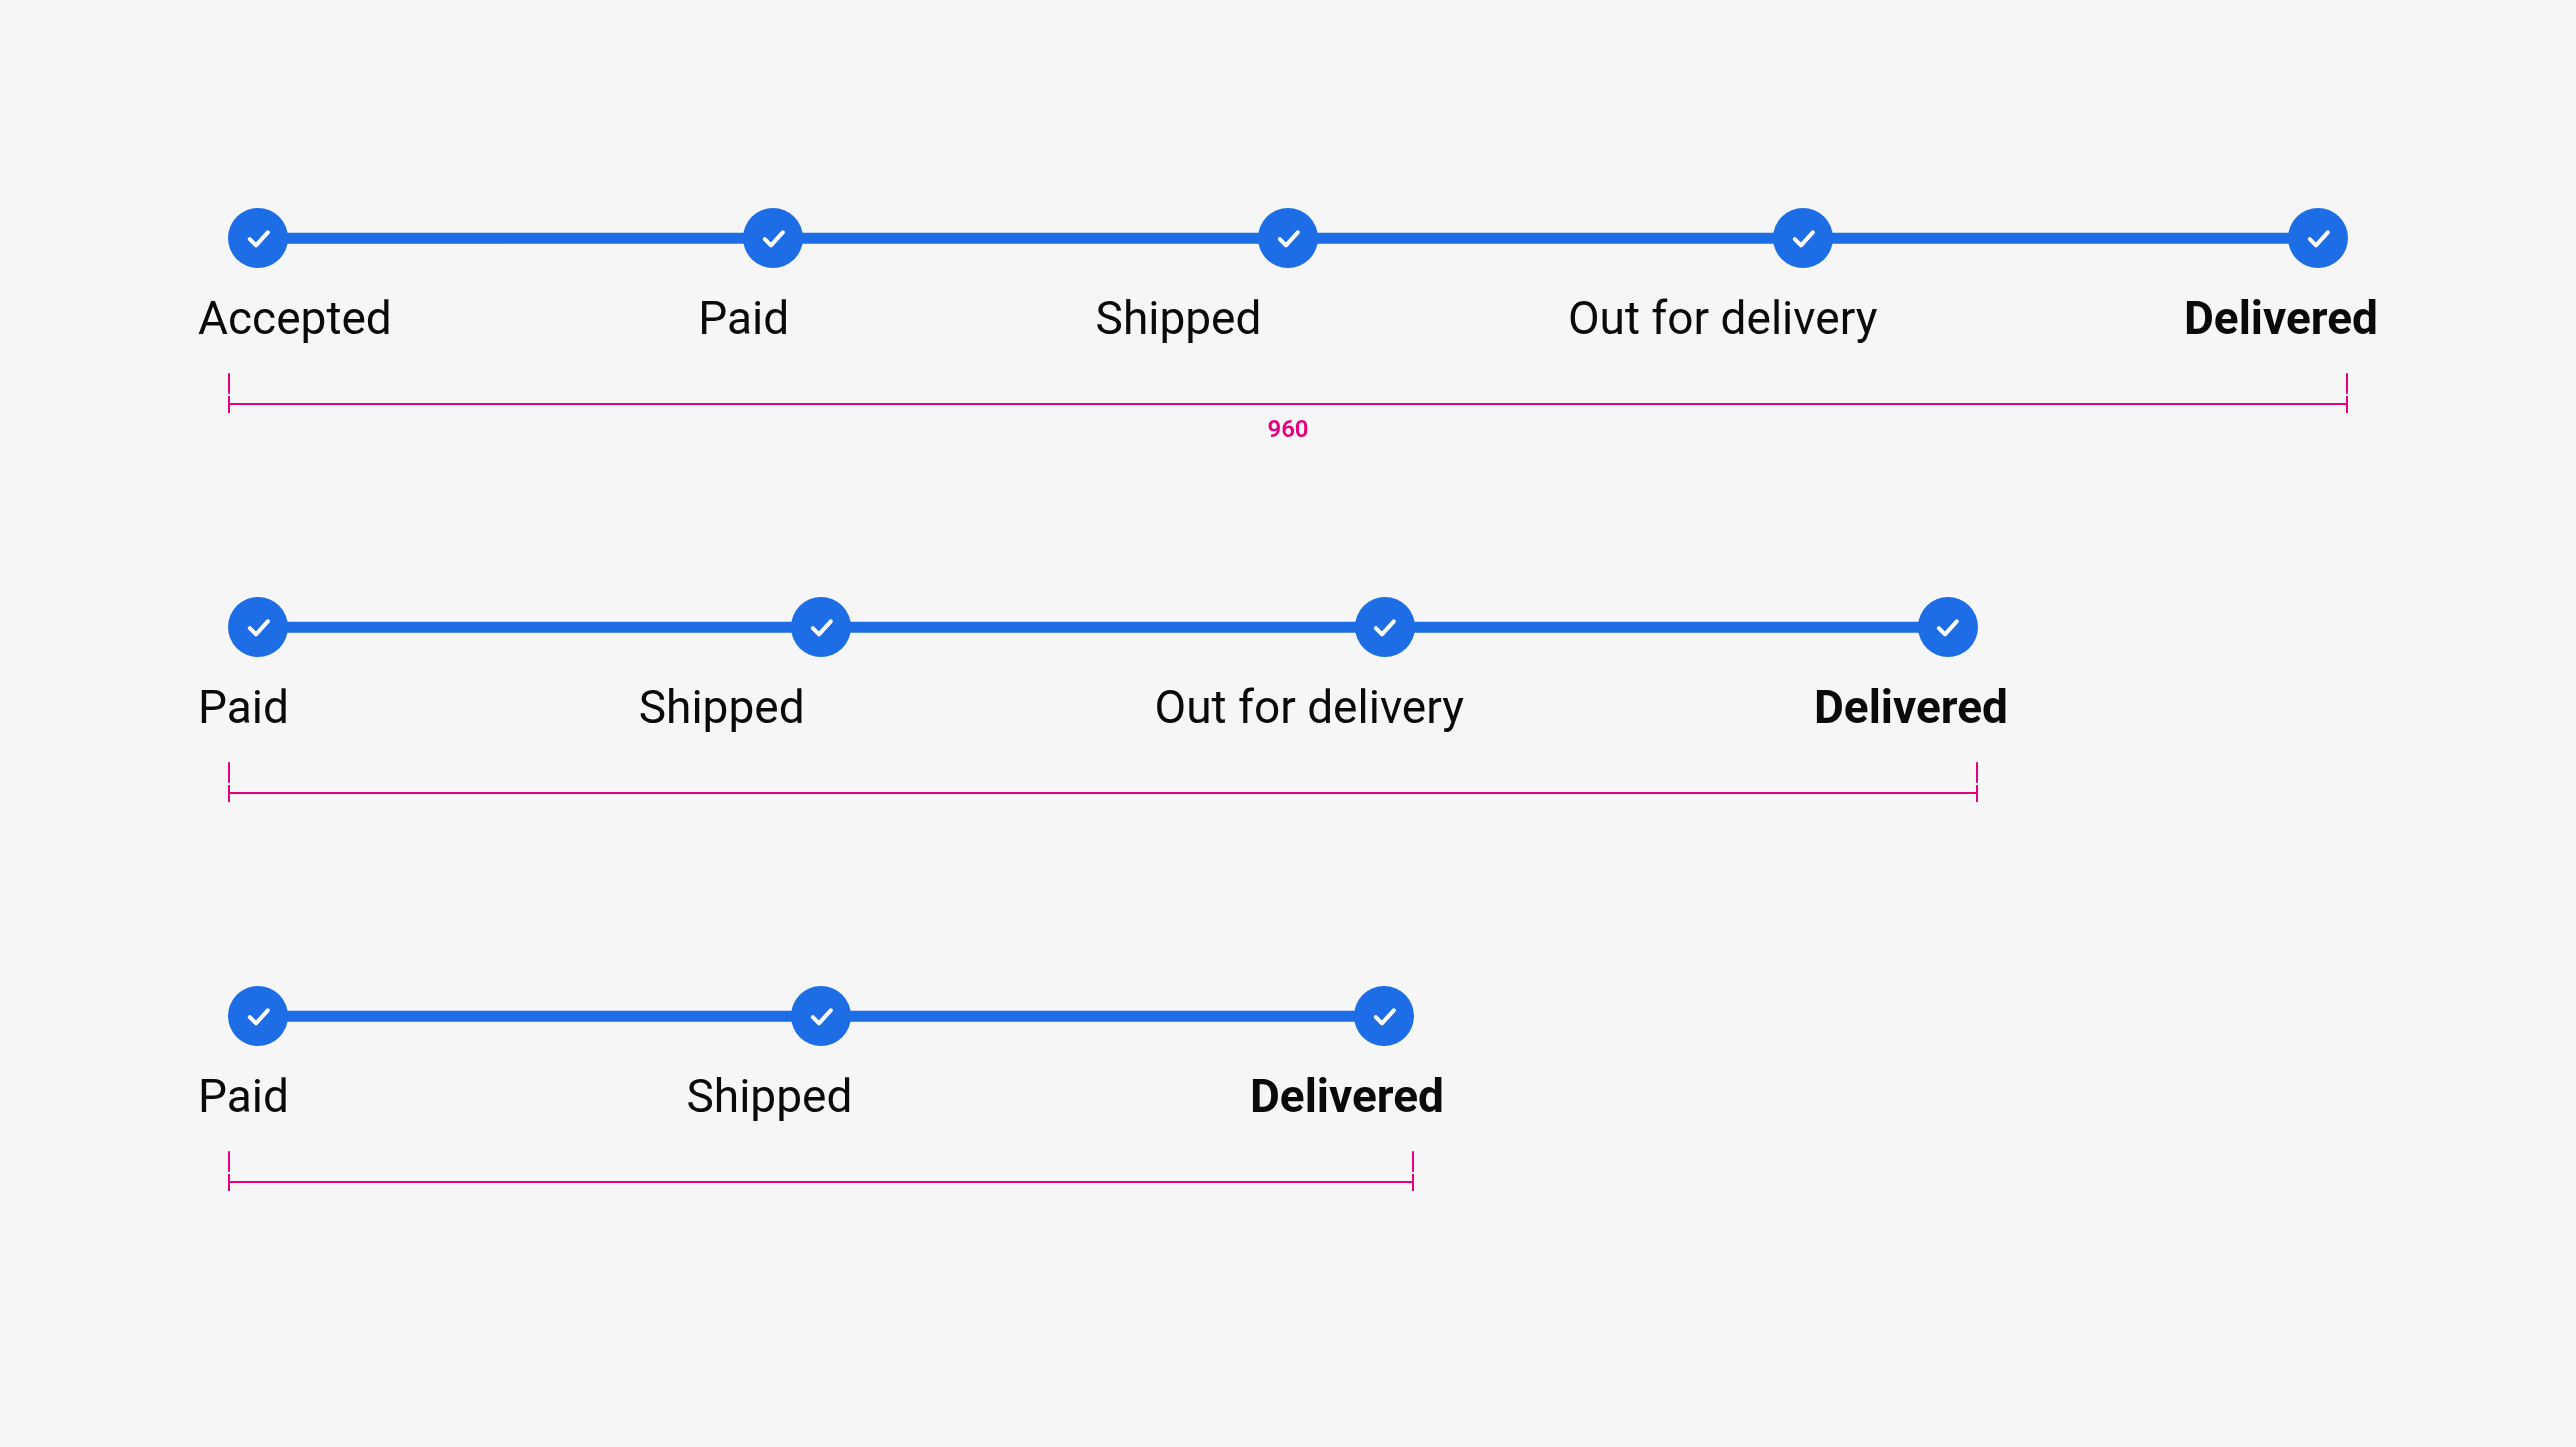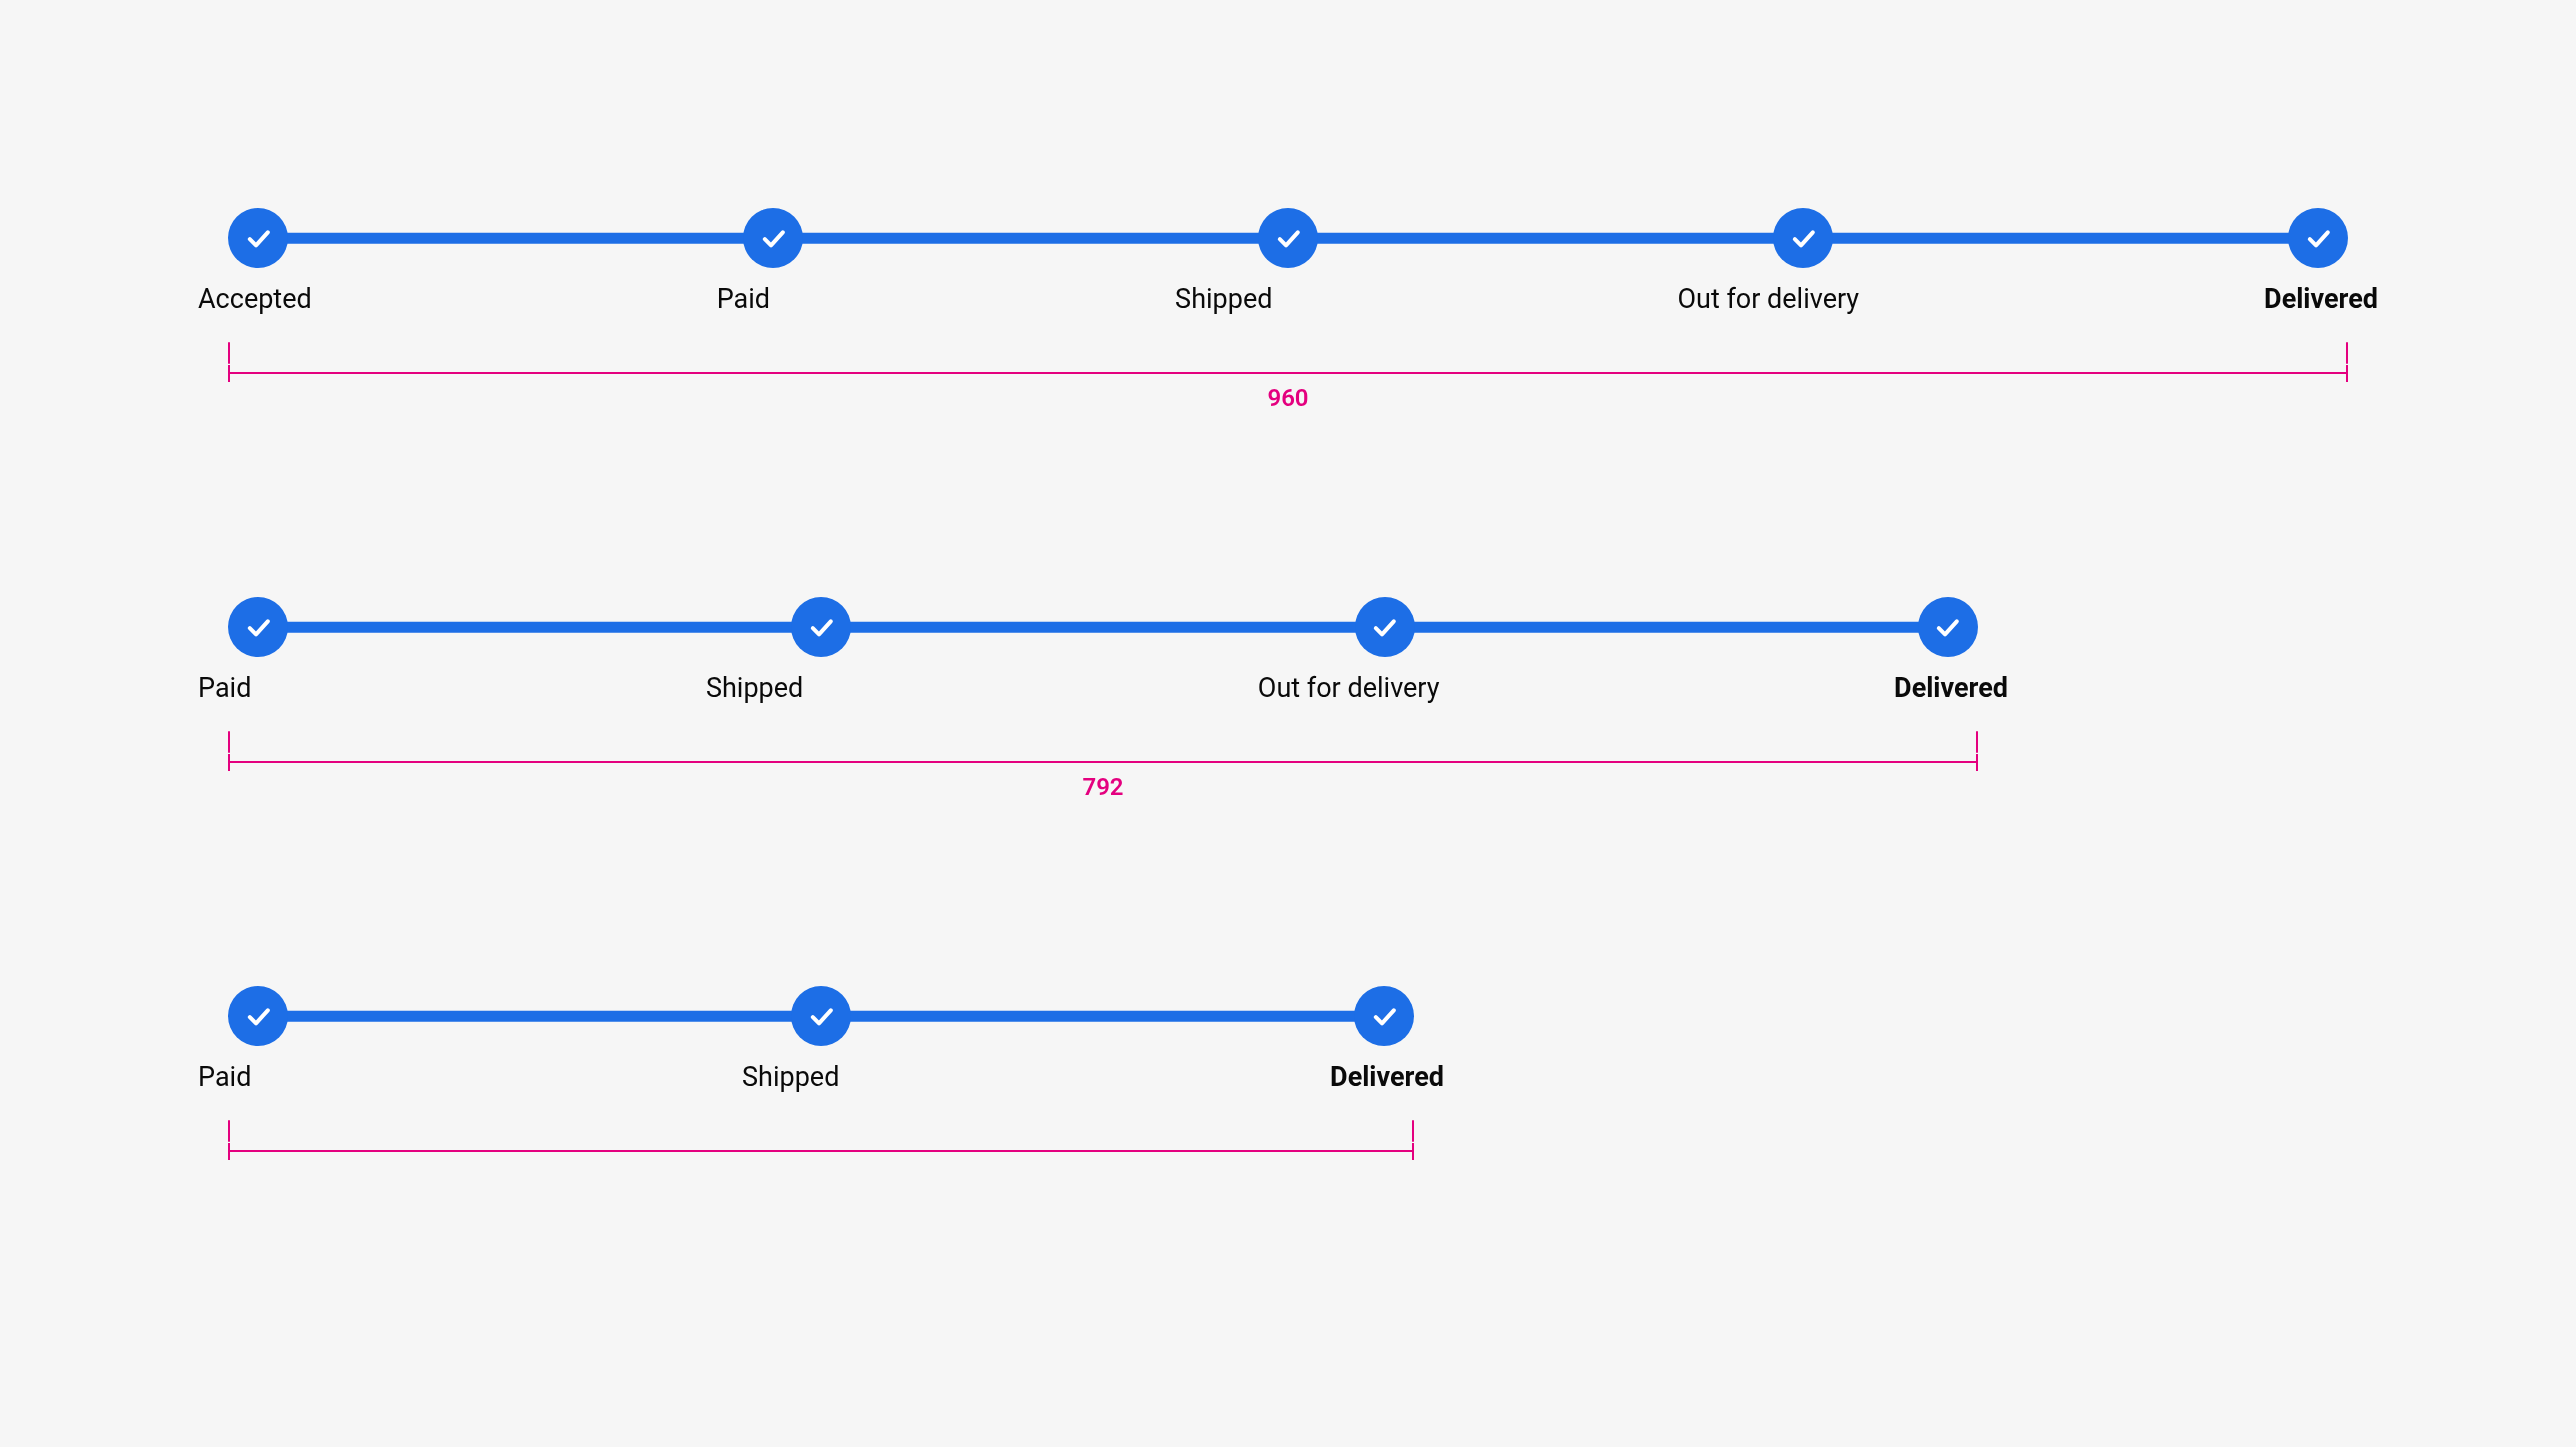--- a/index.html
+++ b/index.html
@@ -74,24 +74,25 @@
   }
   .labels{
     position:relative;
     width:calc(100% + 60px);
     margin-left:-30px;
     margin-top:14.8px;
     display:flex;
     justify-content:space-between;
   }
   .label{
-    font-size:27px;
+    font-size:46px;
     line-height:1.2;
     color:var(--text);
     white-space:nowrap;
+    margin-top:8px;
   }
   
   .label-item{ flex:0 0 auto; }
   .labels .spacer{ flex:1 1 auto; }
   
   .labels .last{ text-align:right;font-weight:bold; }
 
   .dimension{
     position:relative;
     width:100%;
@@ -241,21 +242,20 @@
       <span class="label label-item">Out for delivery</span>
       <span class="spacer"></span>
       <span class="label label-item last">Delivered</span>
     </div>
     <div class="dimension">
       <div class="dim-tick left"></div>
       <div class="dim-tick right"></div>
       <div class="dim-line"></div>
       <div class="dim-cap left"></div>
       <div class="dim-cap right"></div>
-      <div class="dim-value">792</div>
     </div>
   </div>
 
   <div class="progress-group g3">
     <div class="steps">
       <div class="track"></div>
       <div class="step">
         <span>
           <svg viewBox="0 0 100 100">
               <path class="check-path" d="M22 52 L42 72 L80 30"></path>

